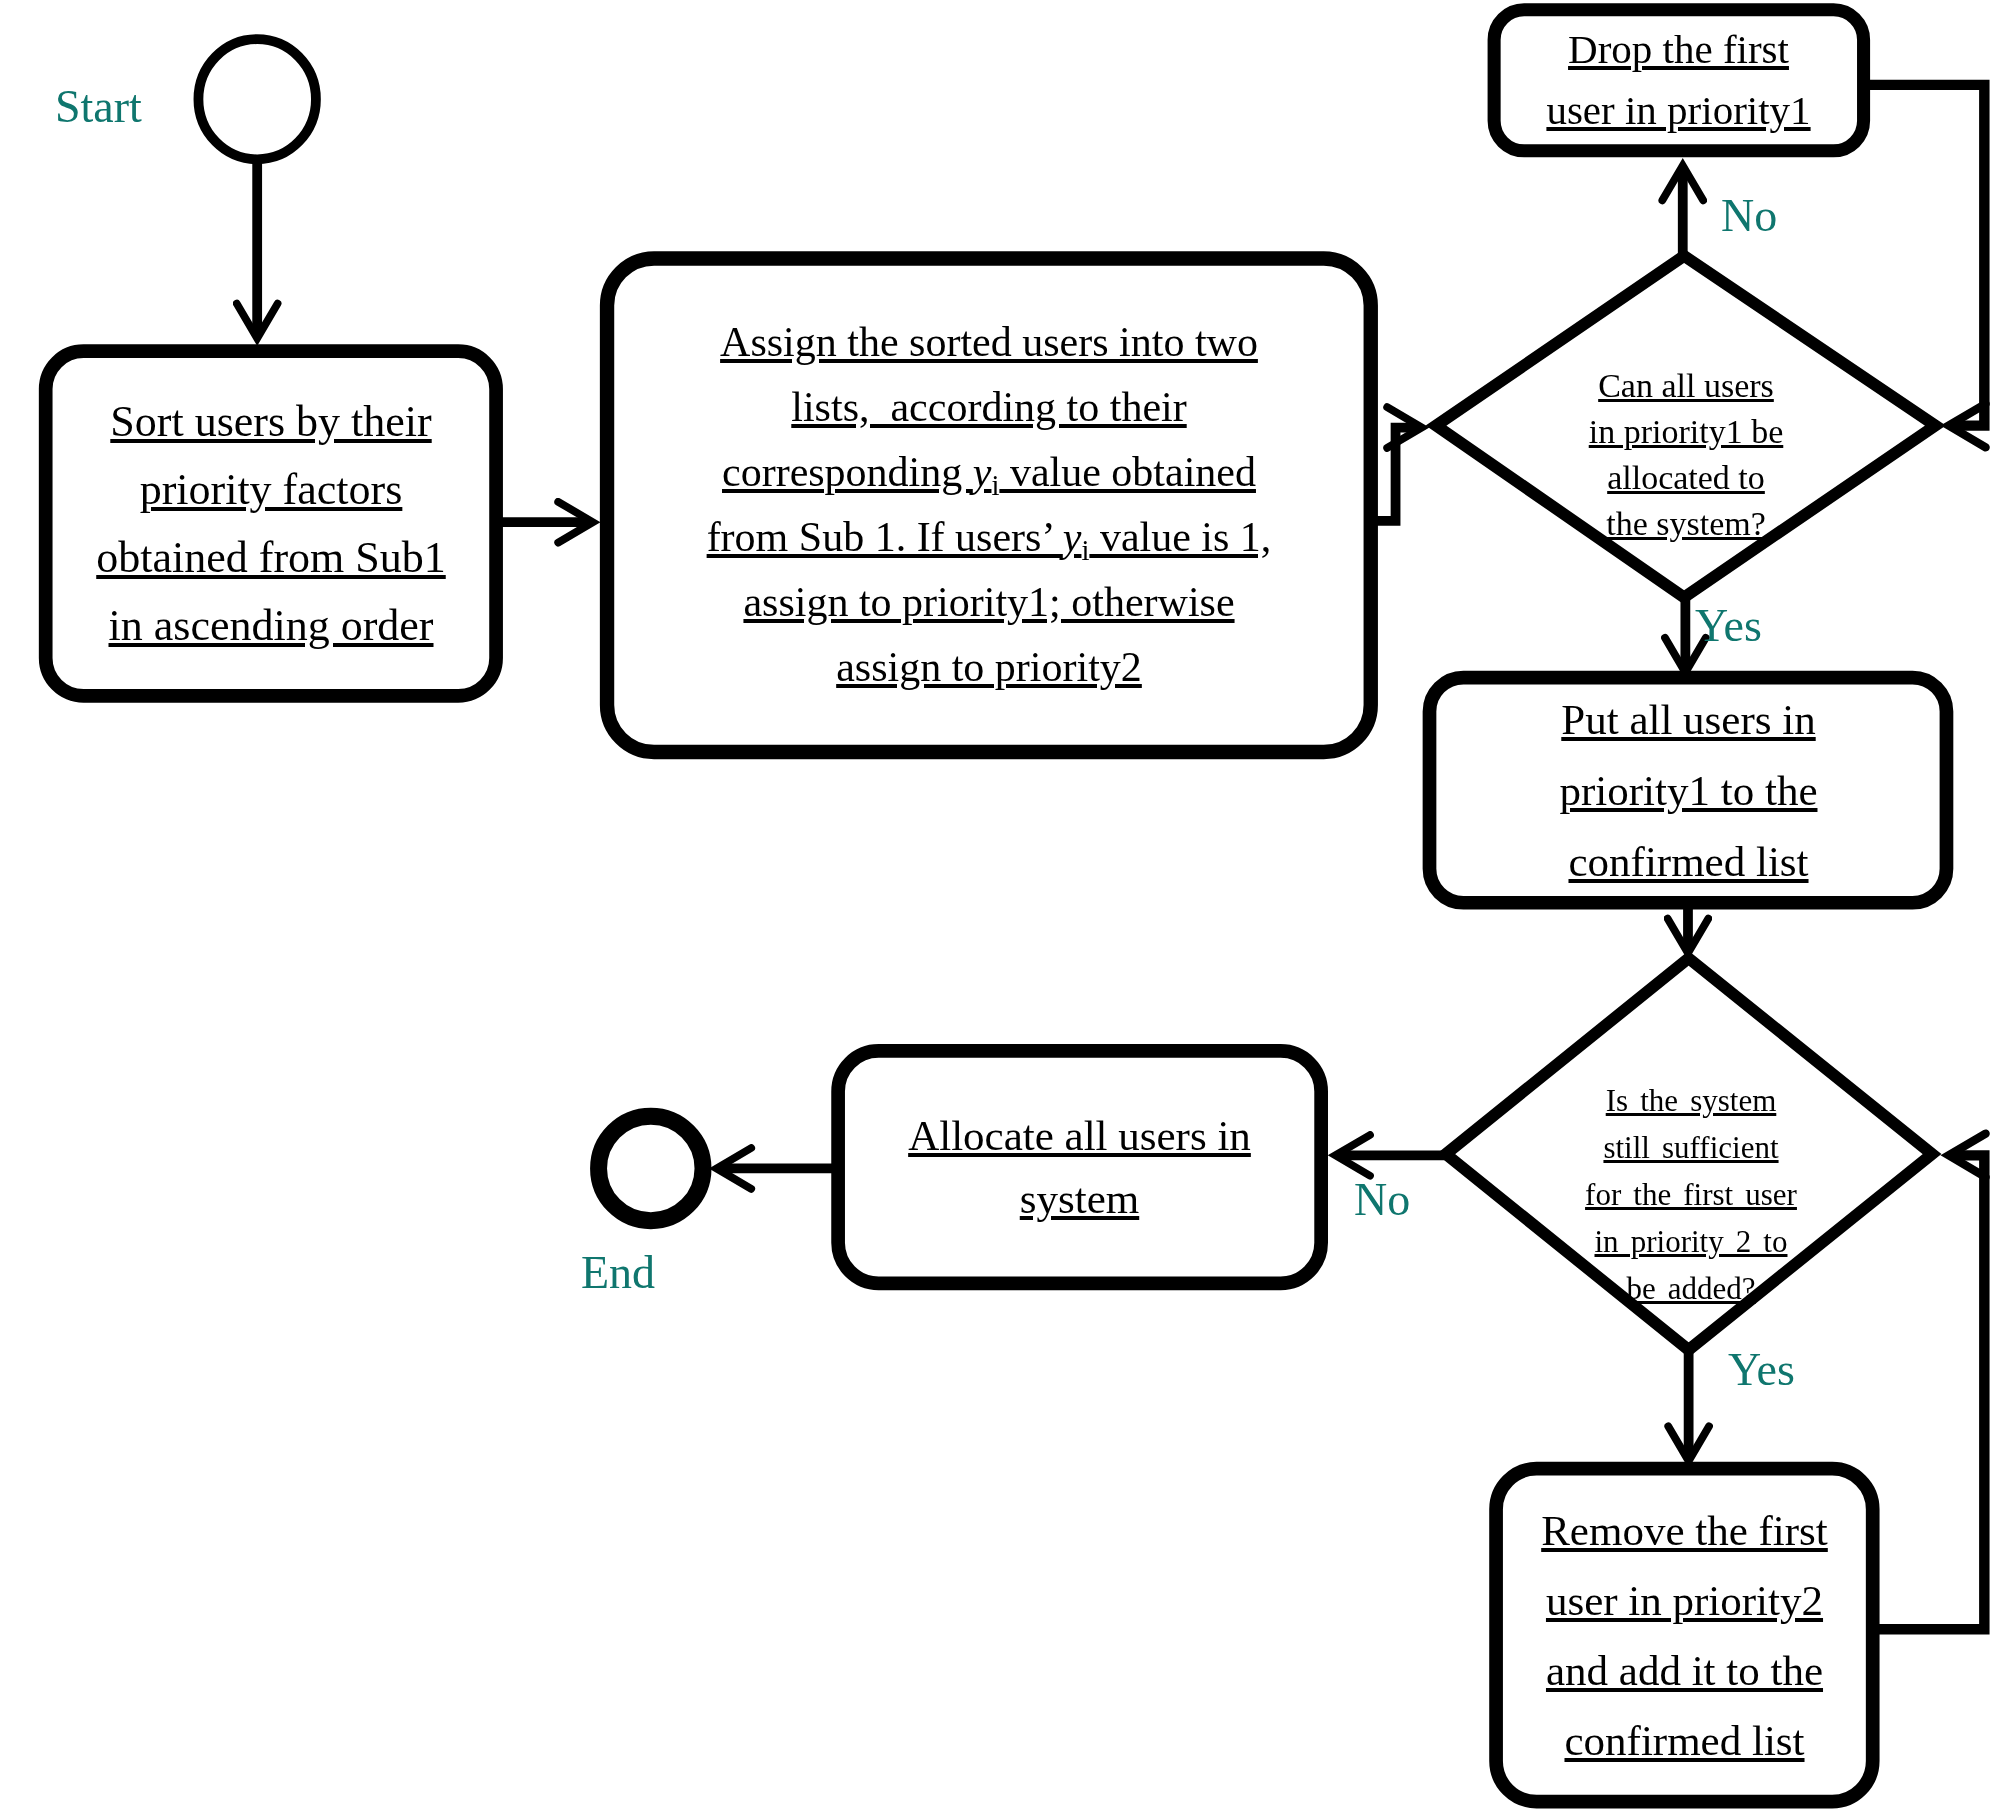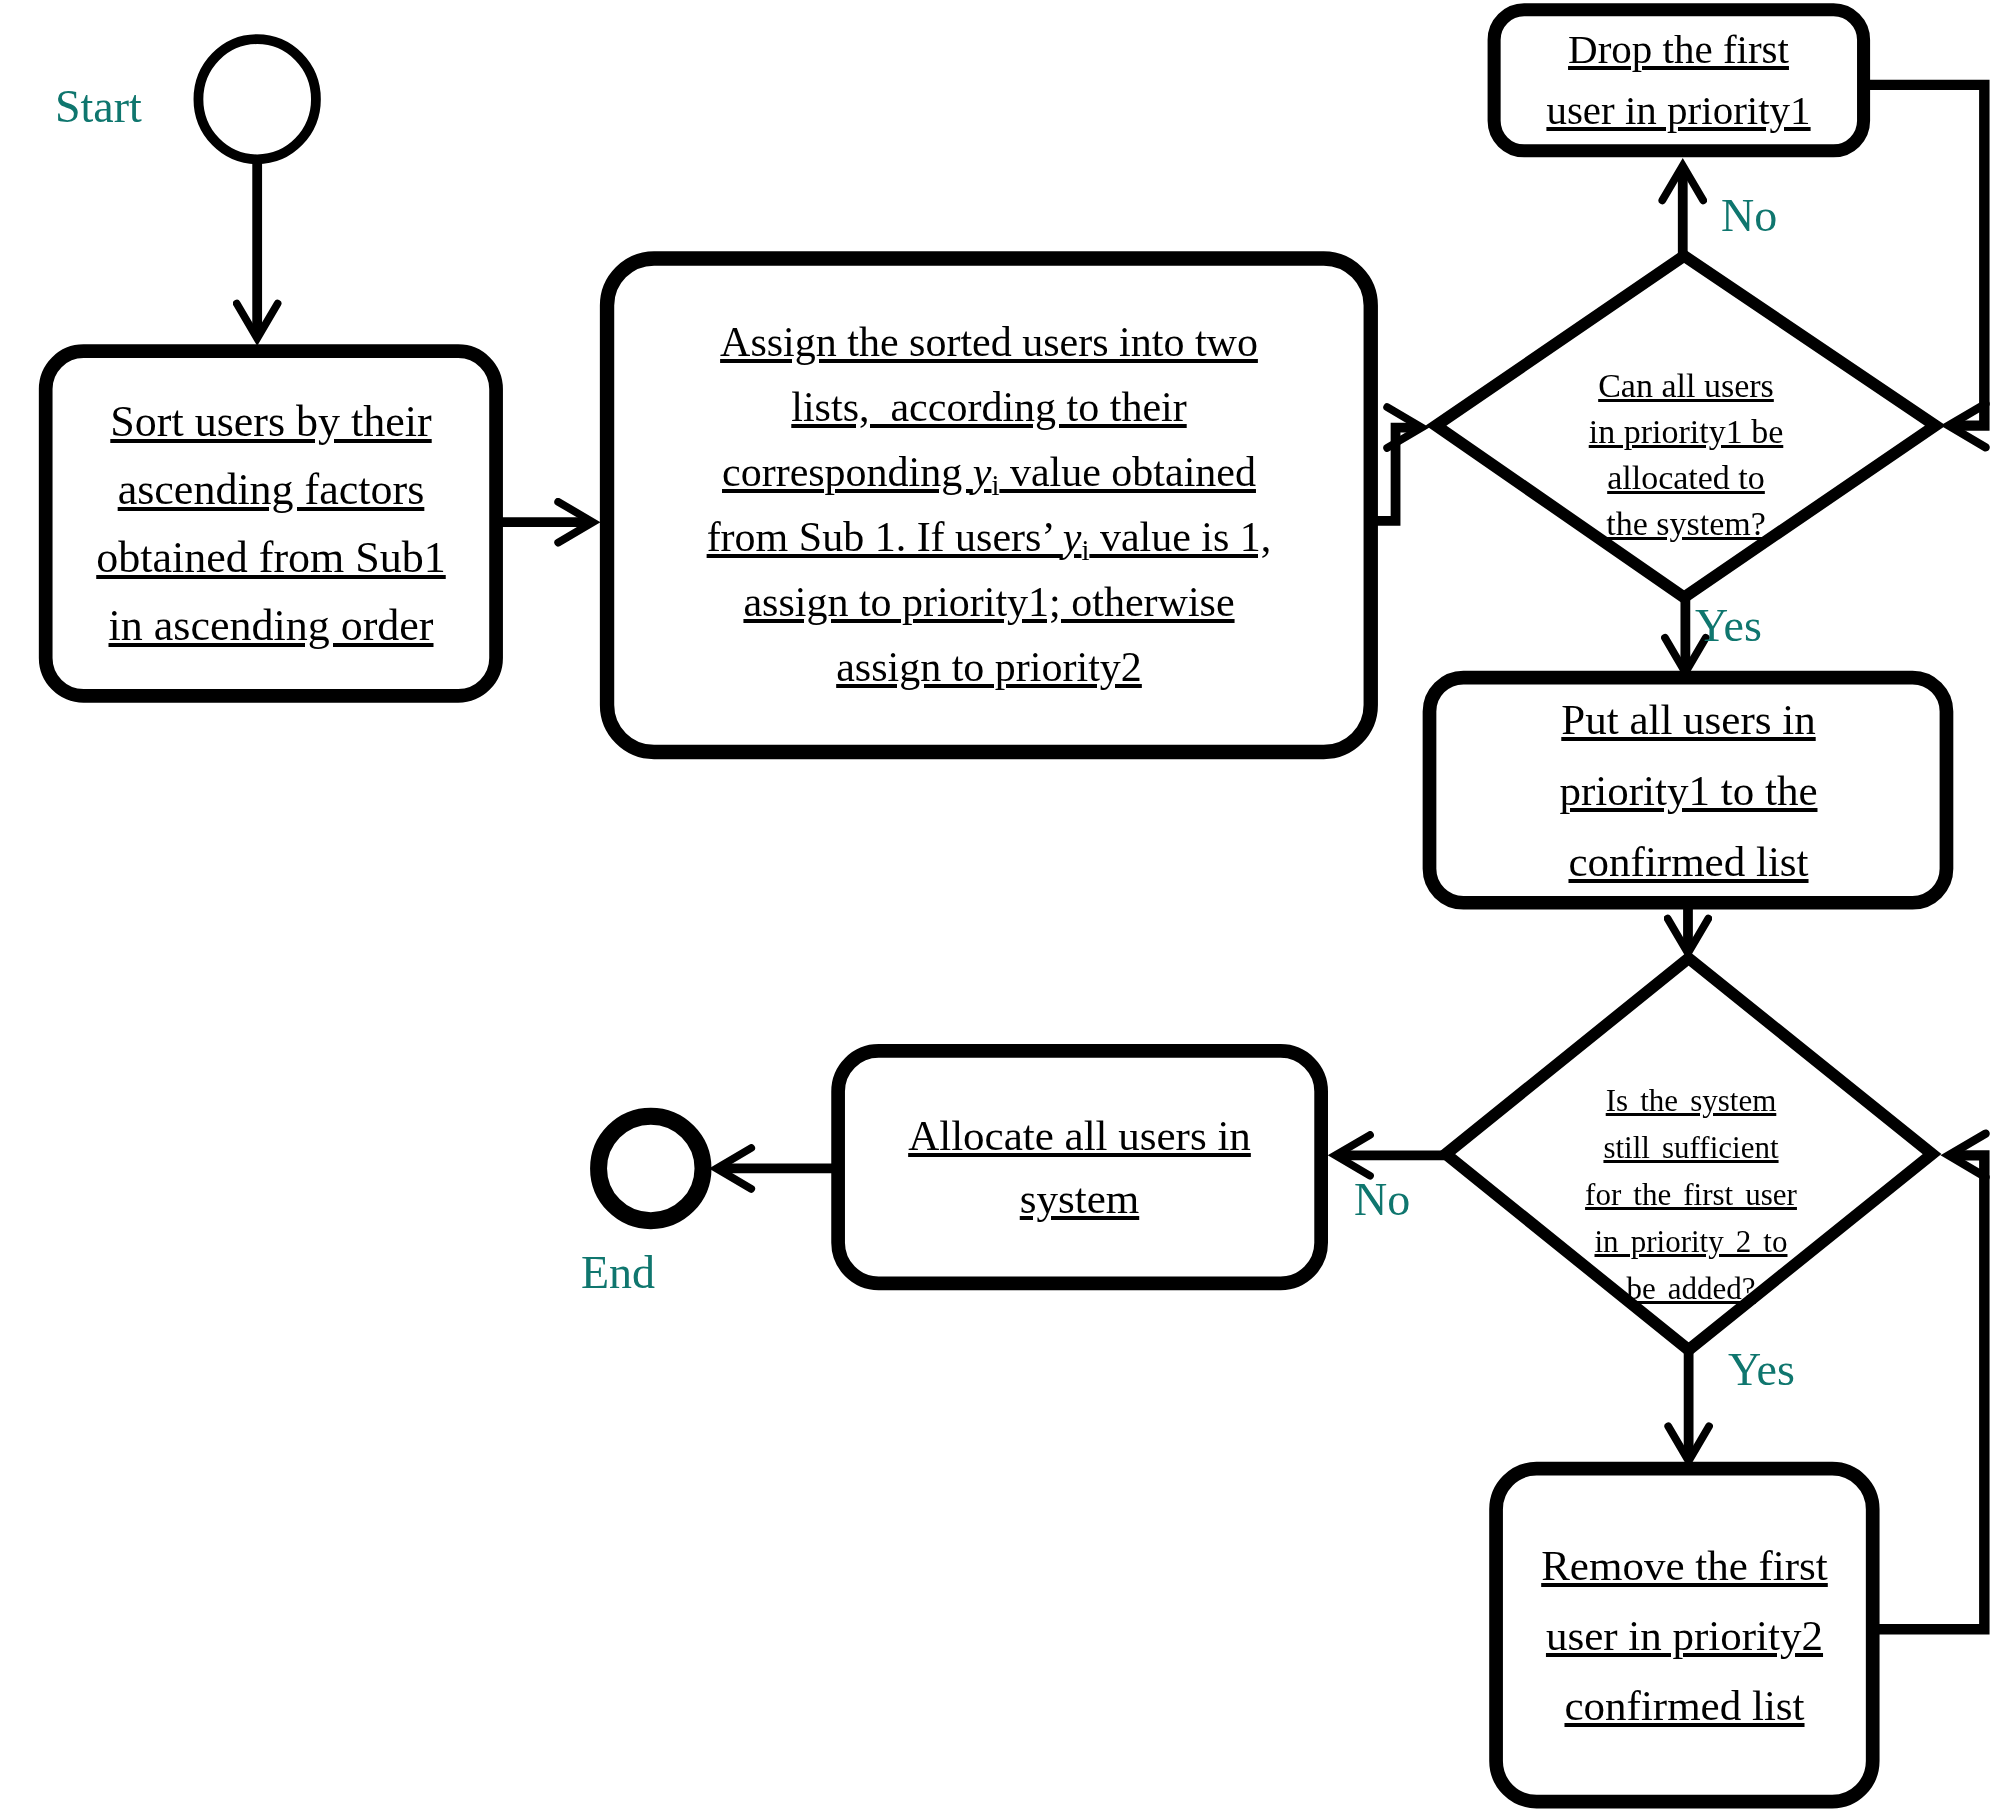--- a/index.html
+++ b/index.html
@@ -106,21 +106,21 @@
   </div>
   <div class="label l-no2">
     <span>No</span>
   </div>
   <div class="label l-yes2">
     <span>Yes</span>
   </div>
 
   <div class="nodetext t-sort">
     <div class="ln"><span>Sort users by their</span></div>
-    <div class="ln"><span>ascending factors</span></div>
+    <div class="ln"><span>priority factors</span></div>
     <div class="ln"><span>obtained from Sub1</span></div>
     <div class="ln"><span>in ascending order</span></div>
   </div>
 
   <div class="nodetext t-assign">
     <div class="ln"><span>Assign the sorted users into two</span></div>
     <div class="ln"><span>lists,  according to their</span></div>
     <div class="ln"><span>corresponding </span><span class="v">y</span><sub>i</sub><span> value obtained</span></div>
     <div class="ln"><span>from Sub 1. If users’ </span><span class="v">y</span><sub>i</sub><span> value is 1,</span></div>
     <div class="ln"><span>assign to priority1; otherwise</span></div>
@@ -154,17 +154,18 @@
   </div>
 
   <div class="nodetext t-allocate">
     <div class="ln"><span>Allocate all users in</span></div>
     <div class="ln"><span>system</span></div>
   </div>
 
   <div class="nodetext t-remove">
     <div class="ln"><span>Remove the first</span></div>
     <div class="ln"><span>user in priority2</span></div>
+    <div class="ln"><span>and add it to the</span></div>
     <div class="ln"><span>confirmed list</span></div>
   </div>
 
 </div>
 
 
 </body></html>

